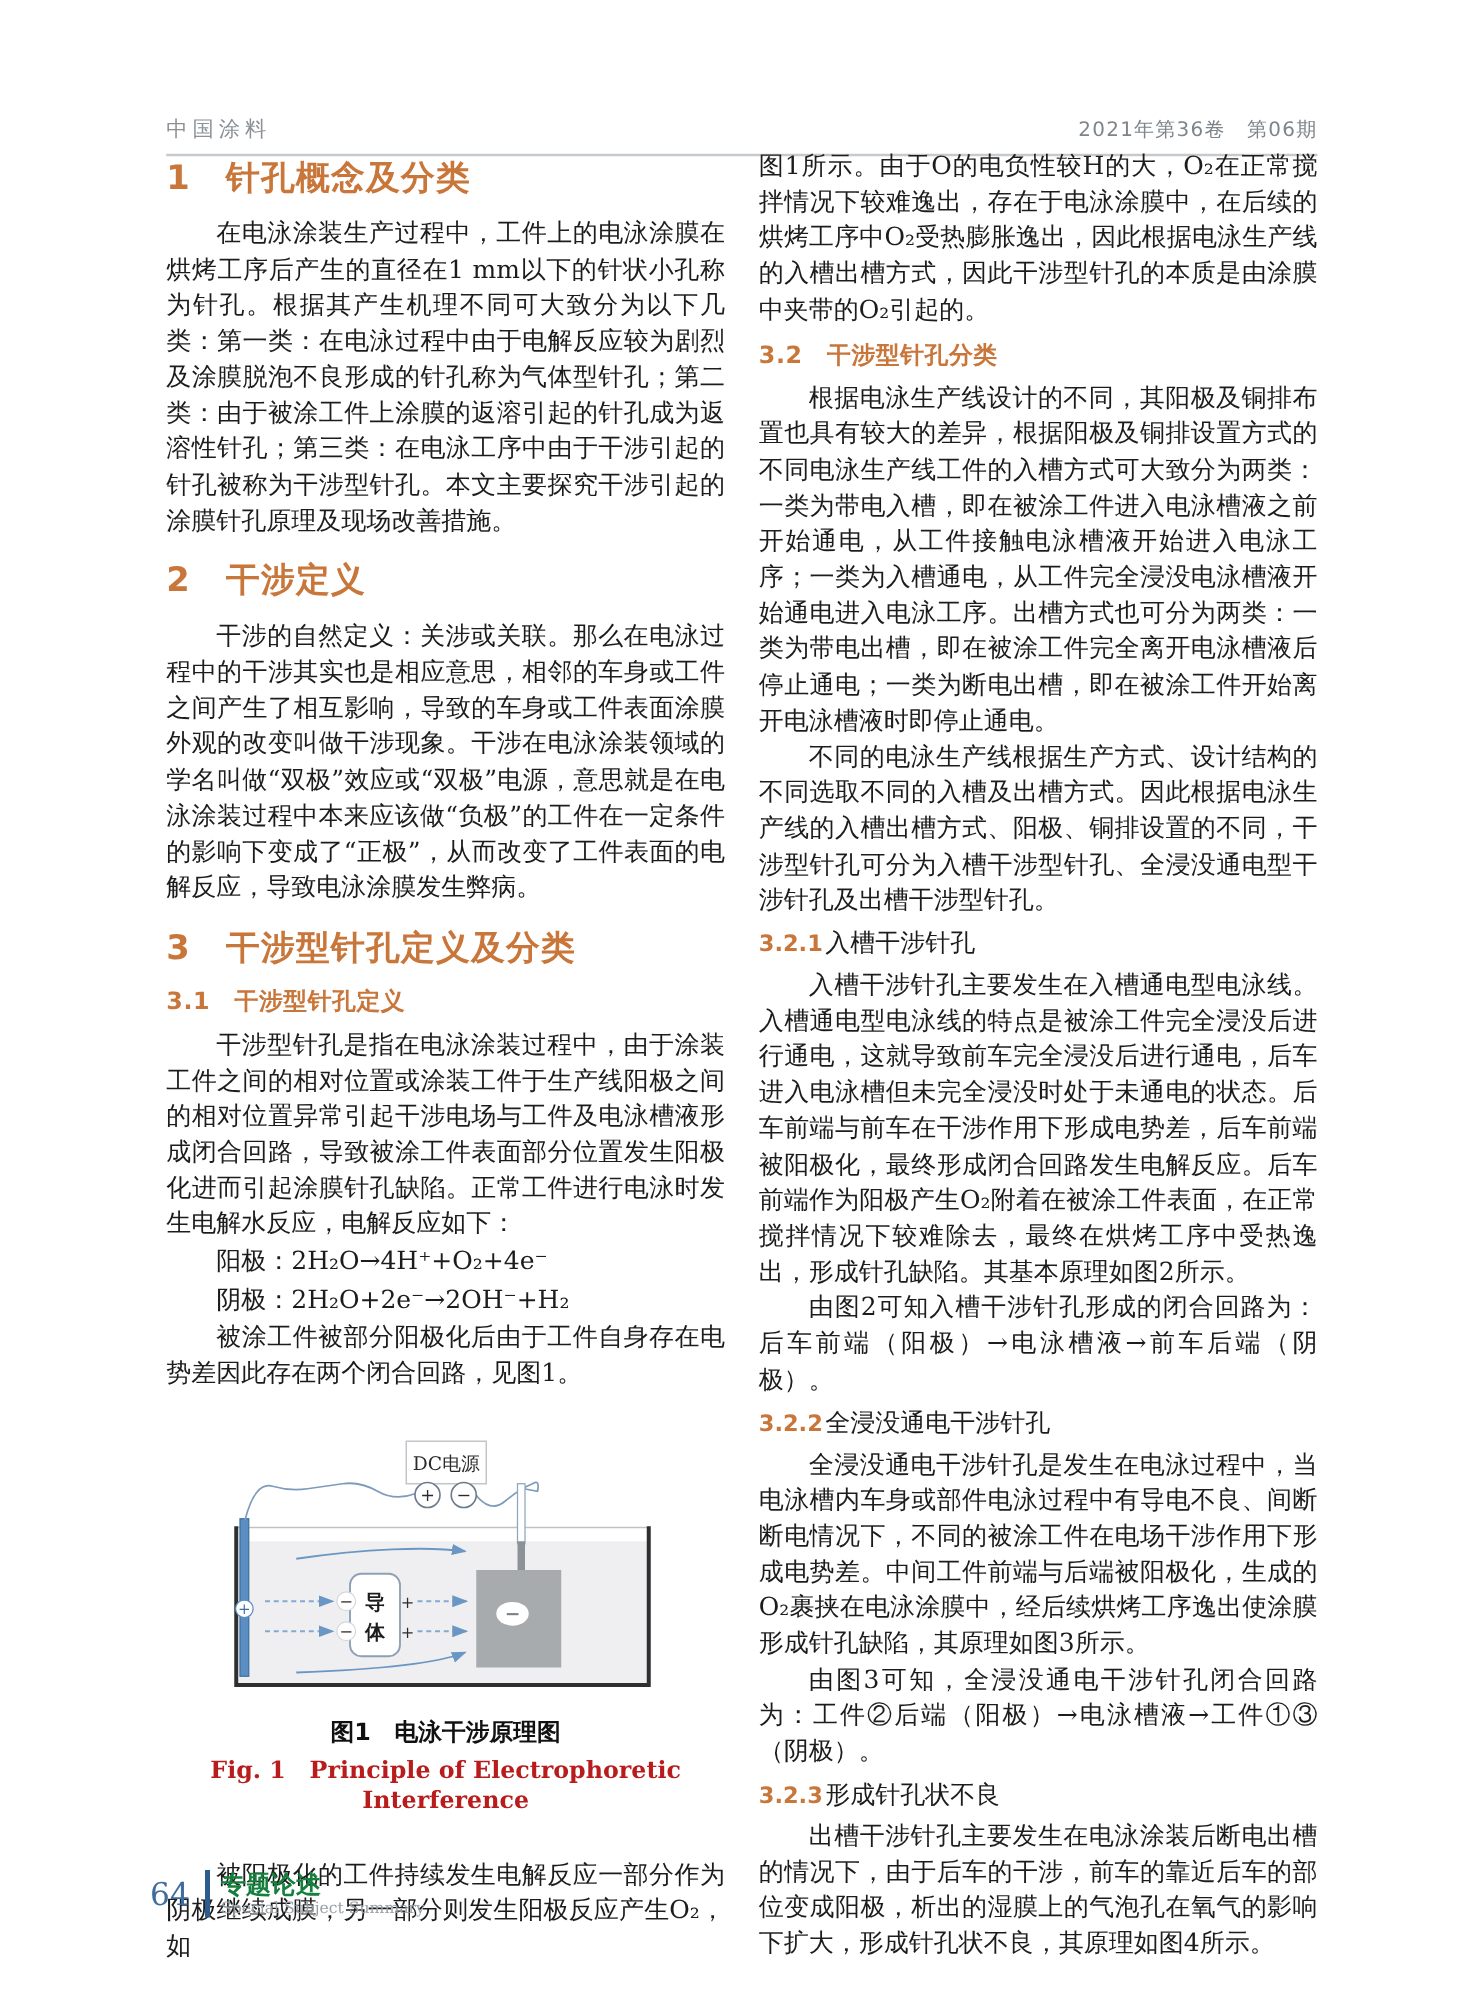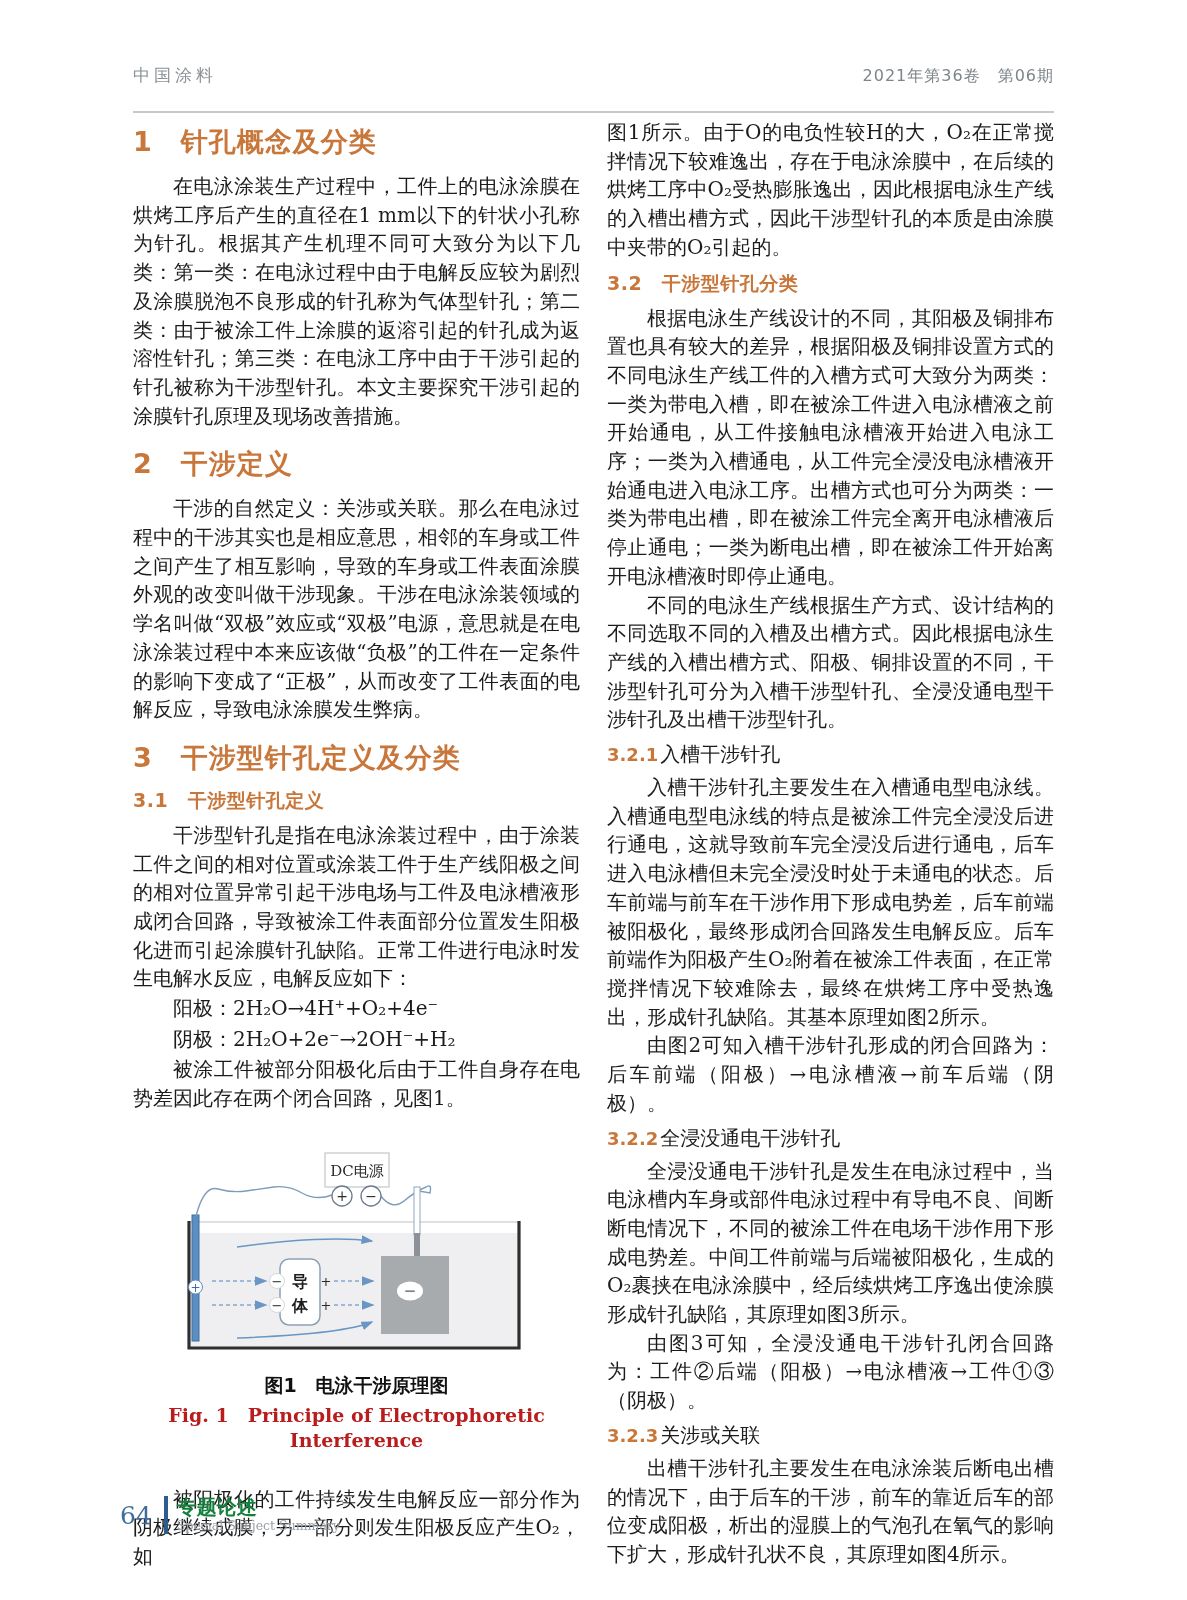--- a/index.html
+++ b/index.html
@@ -4,23 +4,23 @@
 <style>
   * { margin:0; padding:0; box-sizing:border-box; }
   html,body { background:#ffffff; }
   .page {
     position:relative; width:1187px; height:1600px; margin:0 auto;
     background:#ffffff; color:#1c1c1c; overflow:hidden;
     font-family:"DejaVu Serif","Liberation Serif",serif;
   }
   
   .hdr {
-    position:absolute; left:133px; right:133px; top:64px;
+    position:absolute; left:133px; right:133px; top:92px;
     display:flex; justify-content:space-between; align-items:flex-end;
-    padding-bottom:24px; border-bottom:2px solid #c6cacd;
+    padding-bottom:8px; border-bottom:2px solid #c6cacd;
     font-family:"DejaVu Sans","Liberation Sans",sans-serif;
   }
   .hdr .jname { font-size:17px; color:#8b9196; letter-spacing:4px; }
   .hdr .issue { font-size:16px; color:#7e858a; letter-spacing:1px; }
 
   
   .col { position:absolute; top:118px; width:447px; }
   .col-left  { left:133px; }
   .col-right { left:607px; }
 
@@ -184,21 +184,21 @@
 
     <div class="h3">
       <span class="num">3.2.2</span>
       <span class="t">全浸没通电干涉针孔</span>
     </div>
     <p class="body">全浸没通电干涉针孔是发生在电泳过程中，当电泳槽内车身或部件电泳过程中有导电不良、间断断电情况下，不同的被涂工件在电场干涉作用下形成电势差。中间工件前端与后端被阳极化，生成的O₂裹挟在电泳涂膜中，经后续烘烤工序逸出使涂膜形成针孔缺陷，其原理如图3所示。</p>
     <p class="body">由图3可知，全浸没通电干涉针孔闭合回路为：工件②后端（阳极）→电泳槽液→工件①③（阴极）。</p>
 
     <div class="h3">
       <span class="num">3.2.3</span>
-      <span class="t">关涉或关联</span>
+      <span class="t">形成针孔状不良</span>
     </div>
     <p class="body">出槽干涉针孔主要发生在电泳涂装后断电出槽的情况下，由于后车的干涉，前车的靠近后车的部位变成阳极，析出的湿膜上的气泡孔在氧气的影响下扩大，形成针孔状不良，其原理如图4所示。</p>
   </div>
 
   <div class="ftr">
     <span class="pagenum">64</span>
     <div class="bar"></div>
     <div class="info">
       <div class="cn">专题论述</div>
       <div class="en">Special Subject Summary</div>

